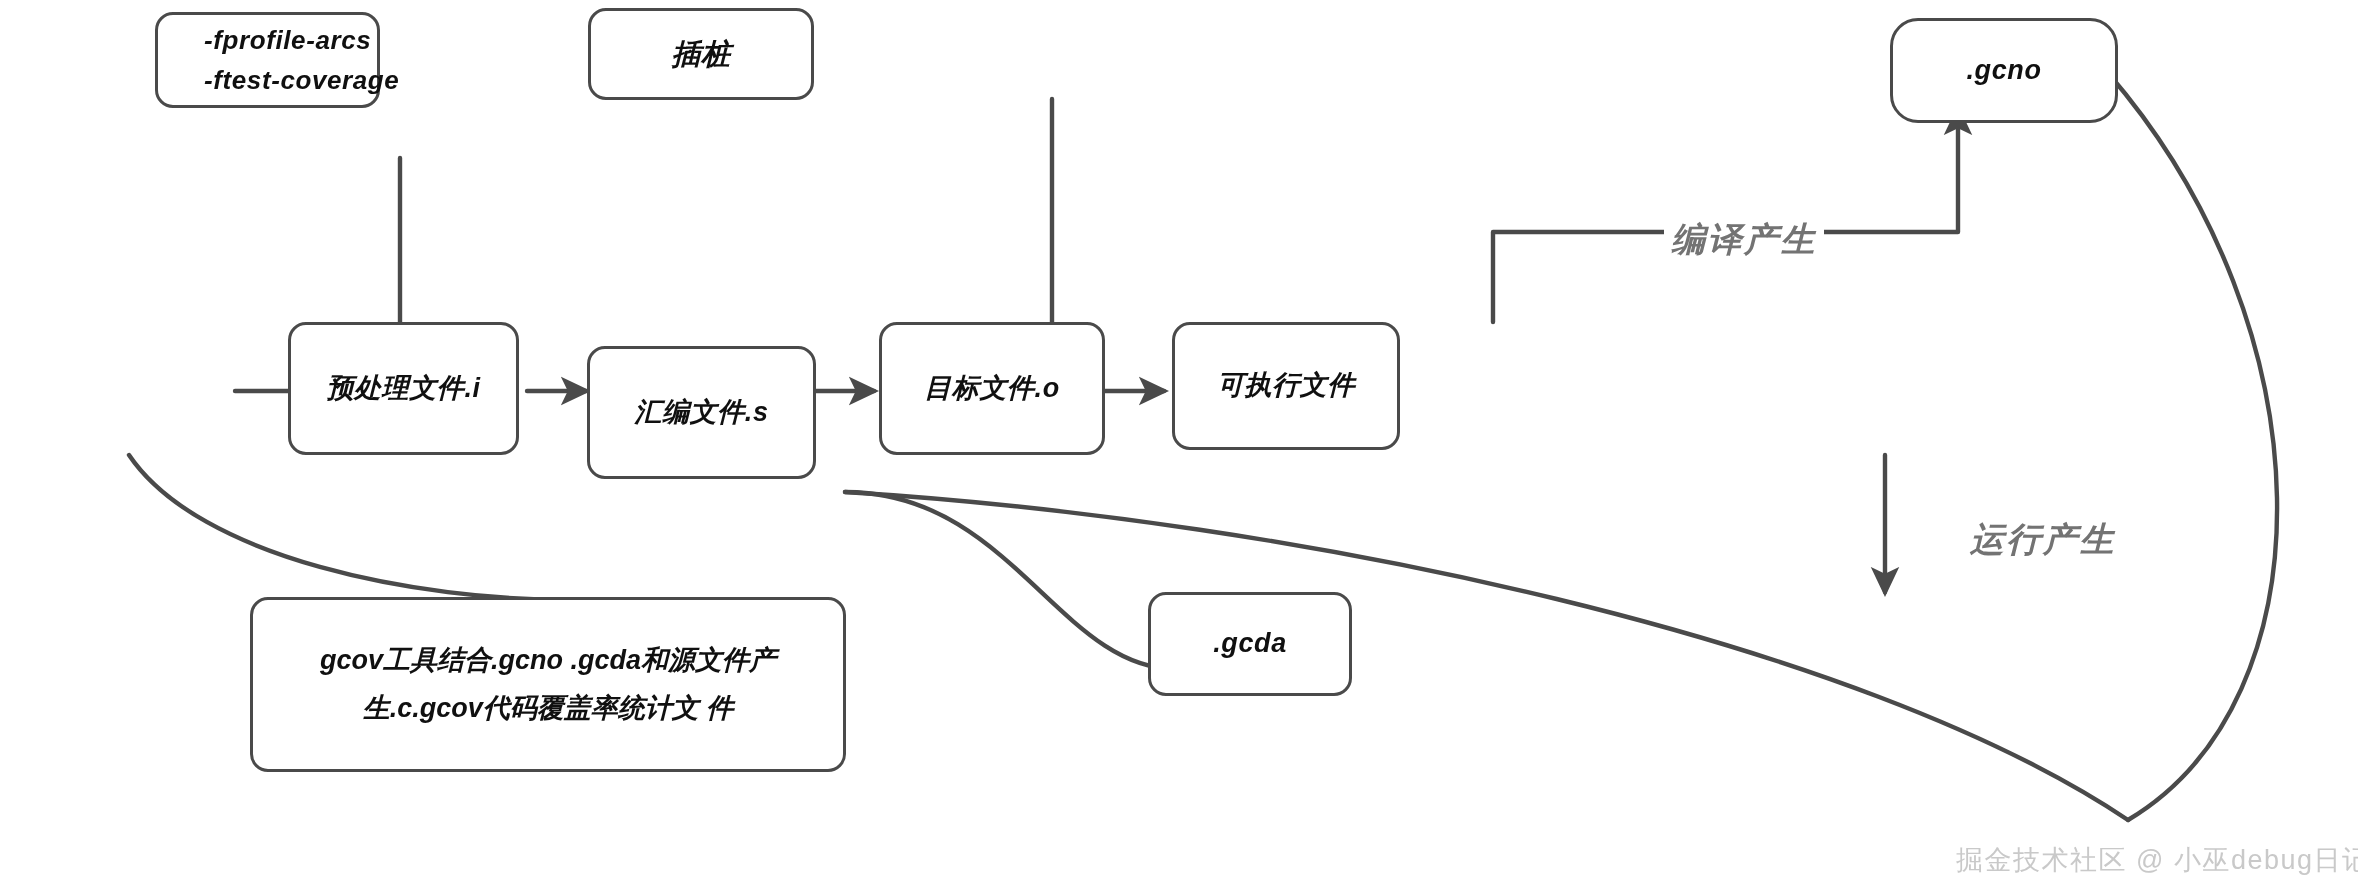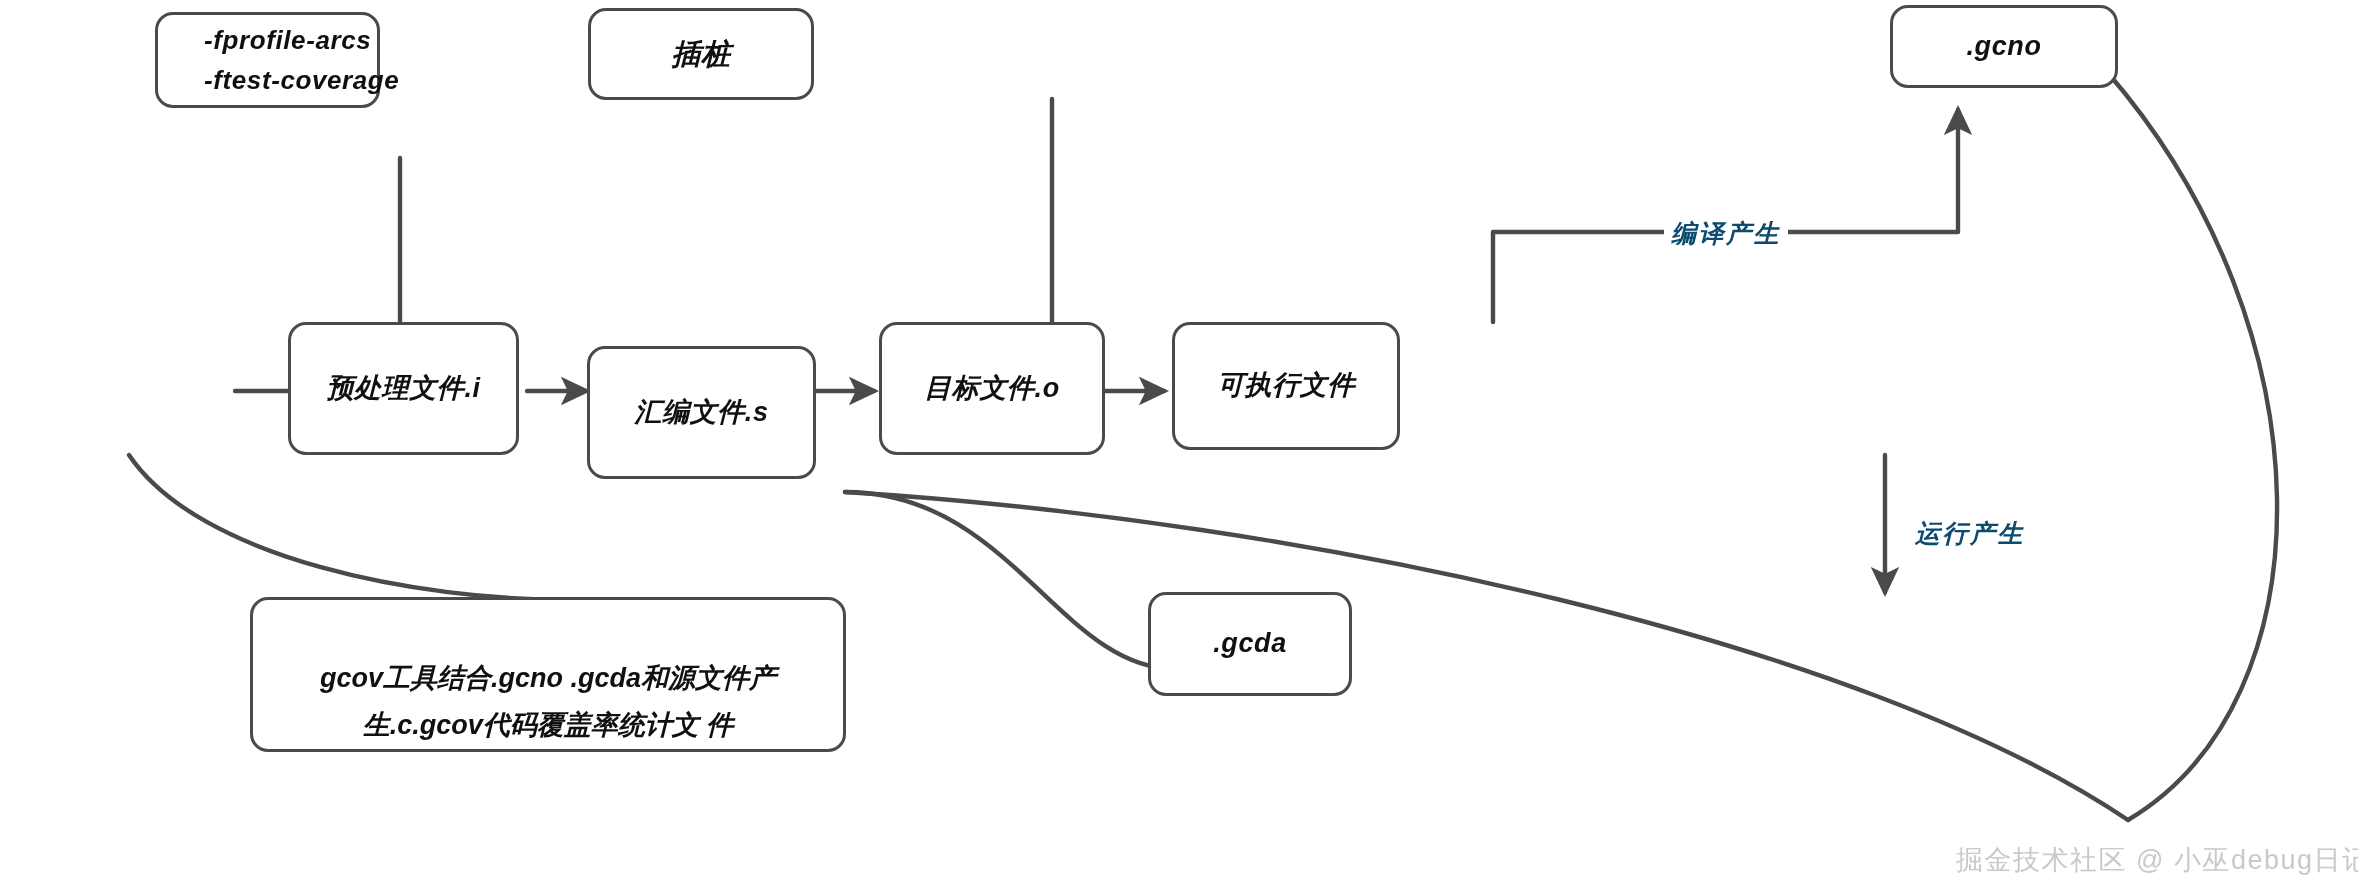--- a/index.html
+++ b/index.html
@@ -57,24 +57,24 @@
     font-size: 26px;
     padding: 0 14px 0 46px;
     text-align: left;
   }
   .n-size-std .label { font-size: 27px; }
   .n-size-big .label { font-size: 29px; }
 
   .edge-label {
     position: absolute;
     background: #ffffff;
-    color: #0c4a6e;
+    color: #737373;
     font-style: italic;
     font-weight: 700;
-    font-size: 25px;
+    font-size: 34px;
     letter-spacing: 2.5px;
     white-space: nowrap;
     padding: 1px 7px;
     z-index: 4;
   }
   .watermark {
     position: absolute;
     color: #c9c9c9;
     font-size: 27px;
     letter-spacing: 1.5px;
@@ -123,21 +123,21 @@
 
   <div class="node flagbox" style="left:155px; top:12px; width:225px; height:96px;">
     <span class="label">-fprofile-arcs</span>
     <span class="label">-ftest-coverage</span>
   </div>
 
   <div class="node n-size-big" style="left:588px; top:8px; width:226px; height:92px;justify-content:flex-end;">
     <span class="label">插桩</span>
   </div>
 
-  <div class="node n-size-std" style="left:1890px; top:5px; width:228px; height:83px;">
+  <div class="node n-size-std" style="left:1890px; top:18px; width:228px; height:105px;border-radius:28px;">
     <span class="label">.gcno</span>
   </div>
 
 
   <div class="node n-size-std" style="left:288px; top:322px; width:231px; height:133px;">
     <span class="label">预处理文件.i</span>
   </div>
 
   <div class="node n-size-std" style="left:587px; top:322px; width:229px; height:133px;margin-top:24px;">
     <span class="label">汇编文件.s</span>
@@ -148,25 +148,25 @@
   </div>
 
   <div class="node n-size-std" style="left:1172px; top:322px; width:228px; height:128px;">
     <span class="label">可执行文件</span>
   </div>
 
   <div class="node n-size-std" style="left:1148px; top:592px; width:204px; height:104px;">
     <span class="label">.gcda</span>
   </div>
 
-  <div class="node n-size-note" style="left:250px; top:597px; width:596px; height:155px;align-items:flex-end;">
+  <div class="node n-size-note" style="left:250px; top:597px; width:596px; height:175px;">
     <span style="display:block;width:100%;padding:0 26px;font-style:italic;font-weight:700;font-size:27px;line-height:1.75;">
       <span>gcov工具结合.gcno .gcda和源文件产生.c.gcov代码覆盖率统计文</span>
       <span>件</span>
     </span>
   </div>
 
   <div class="edge-label" style="left:1664px; top:216px;">编译产生</div>
-  <div class="edge-label" style="left:1908px; top:516px;">运行产生</div>
+  <div class="edge-label" style="left:1963px; top:516px;">运行产生</div>
 
   <div class="watermark" style="left:1956px; top:842px;">掘金技术社区 @ 小巫debug日记</div>
 
 </div>
 
 </body></html>

